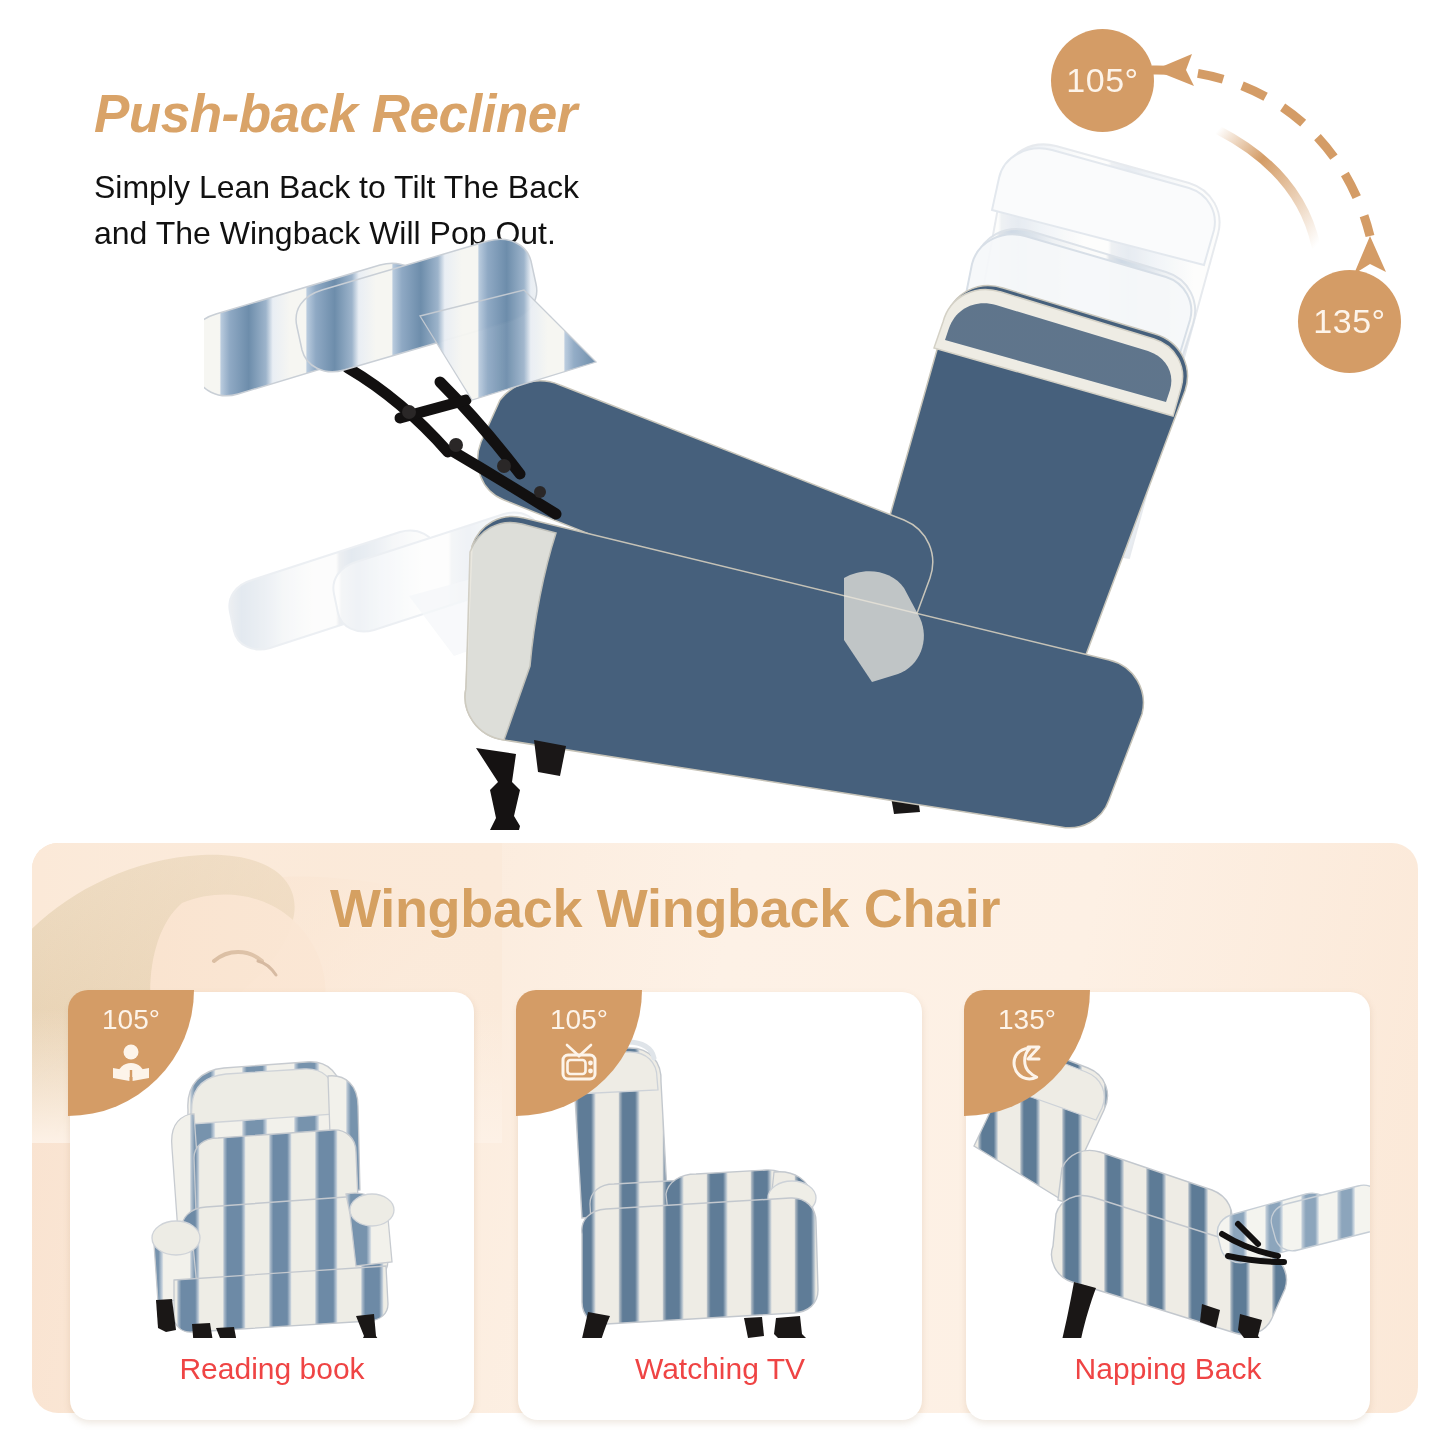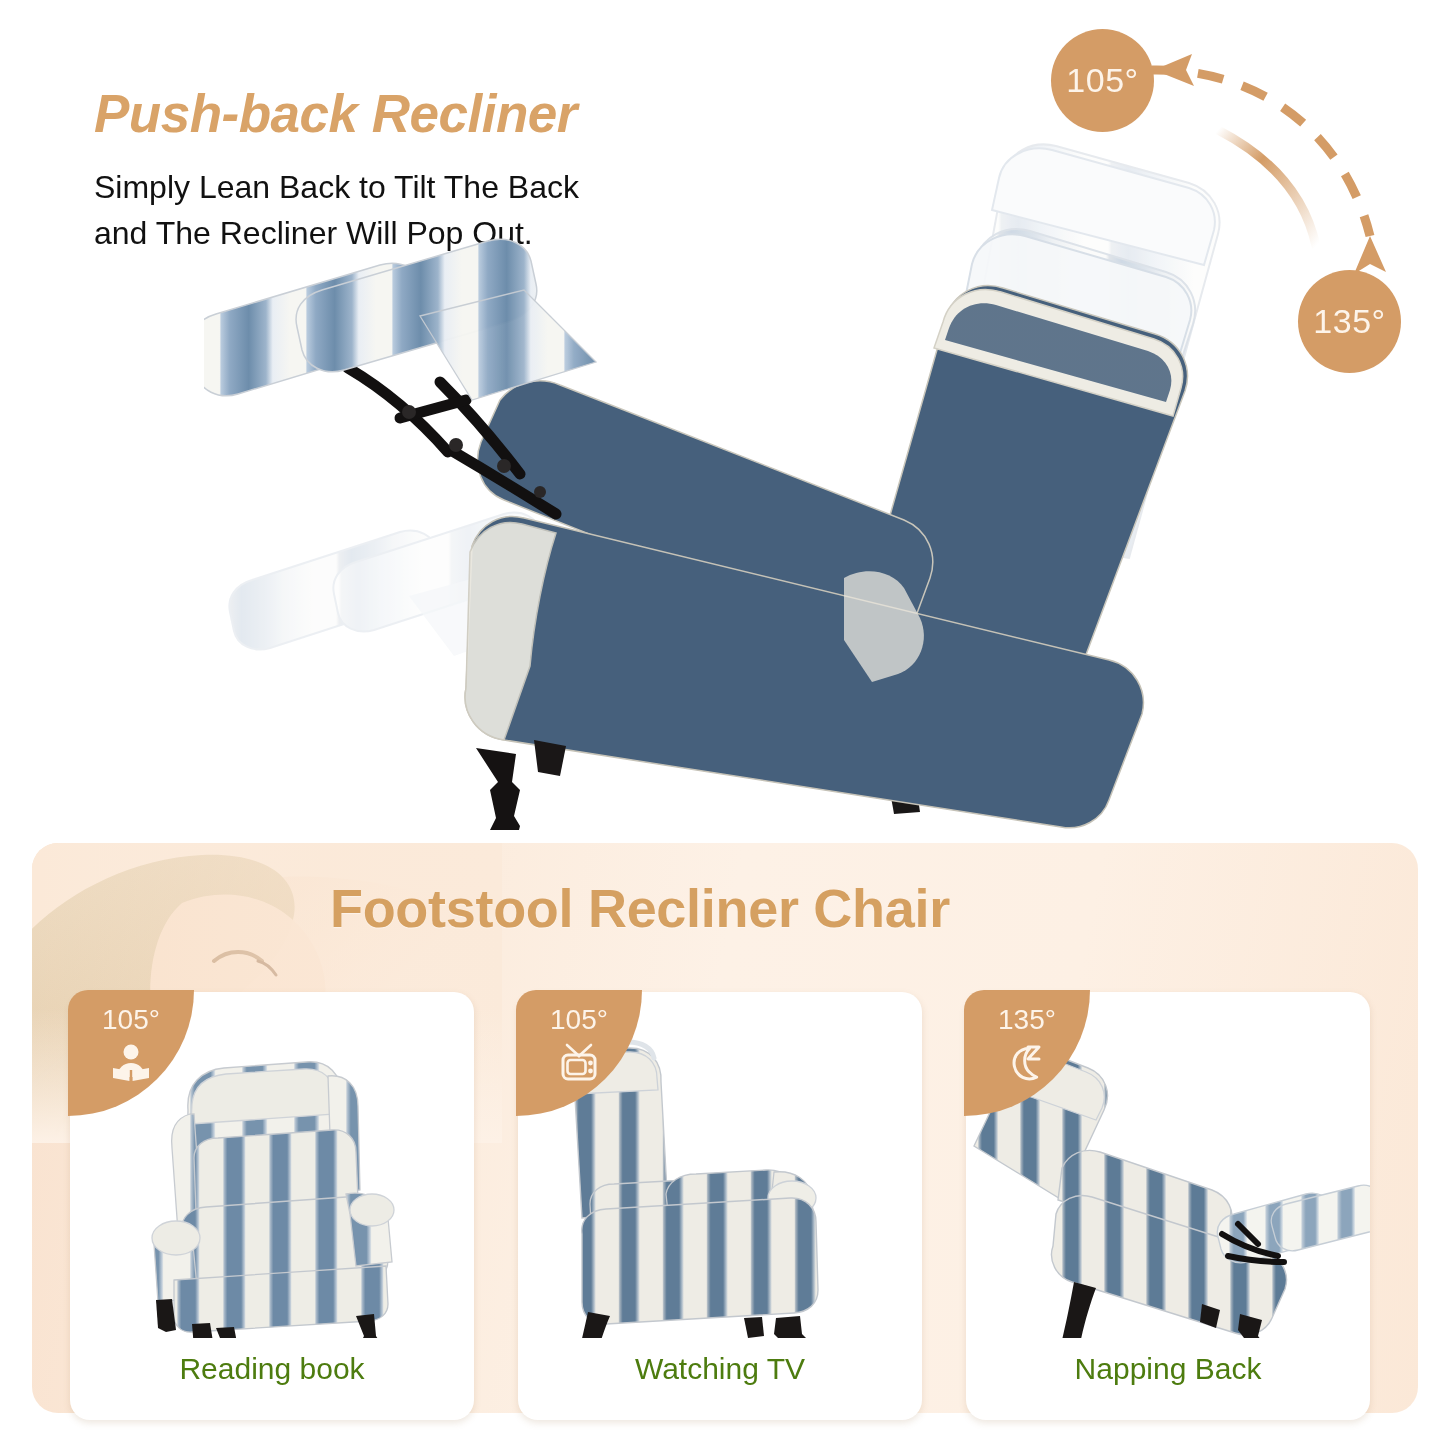--- a/index.html
+++ b/index.html
@@ -76,37 +76,37 @@
     z-index:3;
   }
   .card-badge .deg{color:#fdf4ea;font-size:28px;line-height:1;}
   .card-badge .bicon{margin-top:7px;width:42px;height:42px;}
 
   .card-figure{
     position:absolute;left:0;top:26px;width:404px;height:320px;
   }
   .card-caption{
     position:absolute;left:0;bottom:34px;width:404px;text-align:center;
-    font-size:30px;color:#4d7c0f;margin-top:19px;
+    font-size:30px;color:#ef4444;margin-top:19px;
   }
 
   
 </style>
 </head>
 <body>
 
 <div id="infographic">
 
   <div id="top-section">
 
     <div id="headline-block">
       <div id="headline">Push-back Recliner</div>
       <div id="subheadline">
         <span>Simply Lean Back to Tilt The Back</span><br>
-        <span>and The Recliner Will Pop Out.</span>
+        <span>and The Wingback Will Pop Out.</span>
       </div>
     </div>
 
     <svg id="chair-top-art" viewBox="0 0 1110 730">
       <defs>
 
         <linearGradient id="stripeMain" x1="0" y1="0" x2="1" y2="0" spreadMethod="repeat" gradientUnits="userSpaceOnUse">
           <stop offset="0" stop-color="#e8e6dd"></stop>
           <stop offset="0.17" stop-color="#e8e6dd"></stop>
           <stop offset="0.19" stop-color="#9d958a"></stop>
@@ -315,21 +315,21 @@
       <path d="M232 156 C240 164 242 176 234 182" fill="none" stroke="#e0b899" stroke-width="3.5" stroke-linecap="round"></path>
 
       <path d="M204 206 C222 196 244 196 258 206 C244 220 220 222 204 206 Z" fill="#eba8a0" opacity="0.85"></path>
       <path d="M204 206 C224 200 242 200 258 206" fill="none" stroke="#d98f8a" stroke-width="2"></path>
 
       <rect x="0" y="0" width="470" height="300" fill="url(#fadeR)"></rect>
       <rect x="0" y="0" width="470" height="300" fill="url(#fadeB)"></rect>
     </svg>
   </div>
 
-  <div id="panel-title">Footstool Recliner Chair</div>
+  <div id="panel-title">Wingback Wingback Chair</div>
 
   <div class="card" id="card-0">
     <svg class="card-figure" viewBox="0 0 404 320">
       <defs>
         <linearGradient id="cStripeA" x1="0" y1="0" x2="52" y2="0" spreadMethod="repeat" gradientUnits="userSpaceOnUse">
           <stop offset="0" stop-color="#f2f1eb"></stop>
           <stop offset="0.30" stop-color="#f2f1eb"></stop>
           <stop offset="0.33" stop-color="#b9c6d3"></stop>
           <stop offset="0.40" stop-color="#7793ad"></stop>
           <stop offset="0.70" stop-color="#7793ad"></stop>

